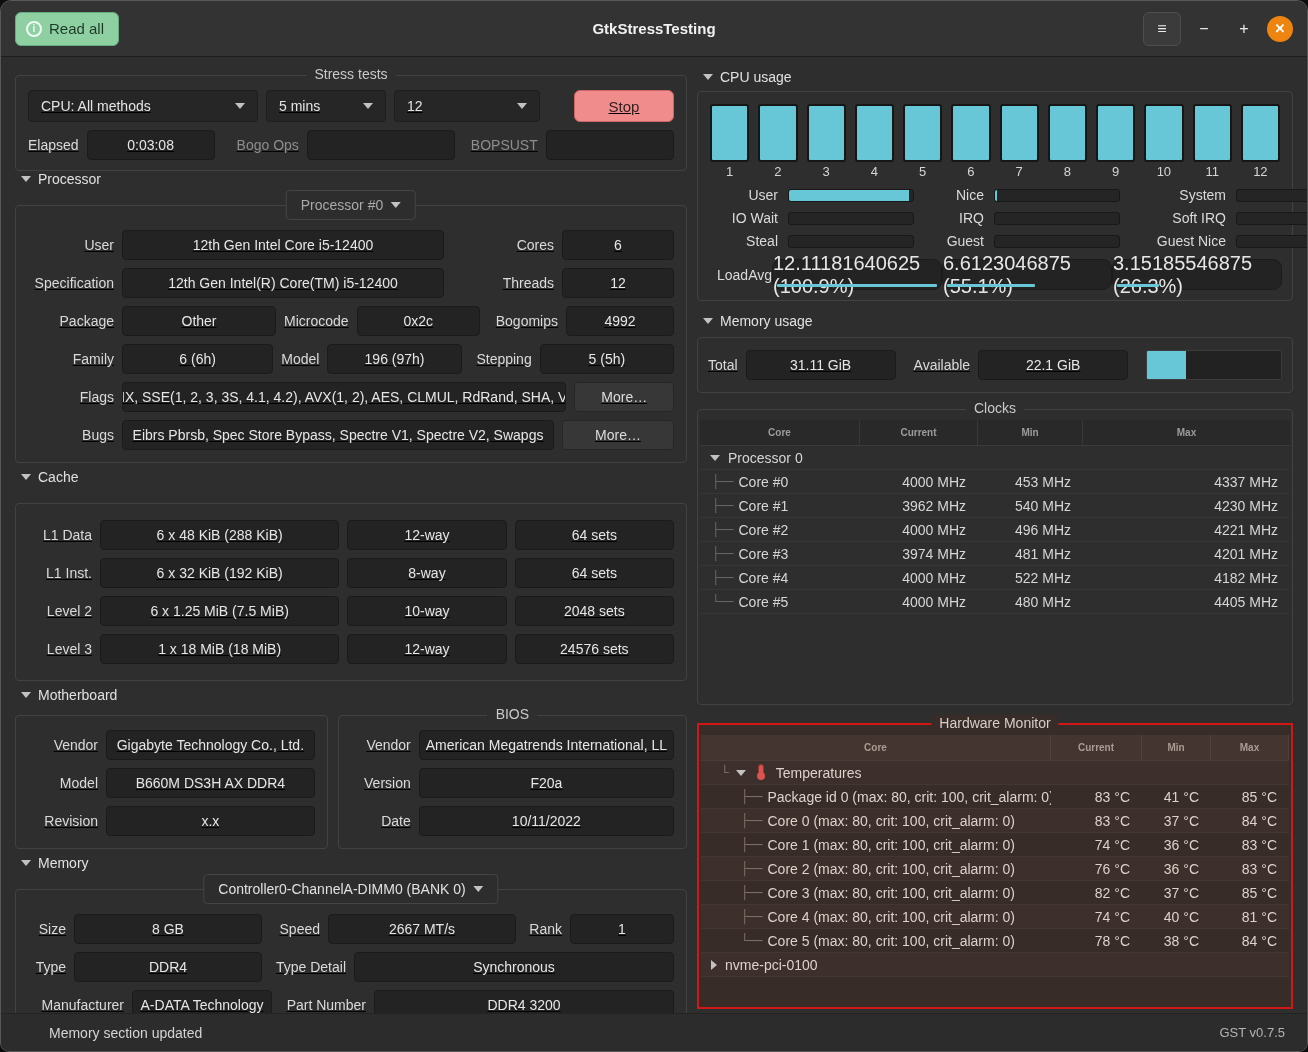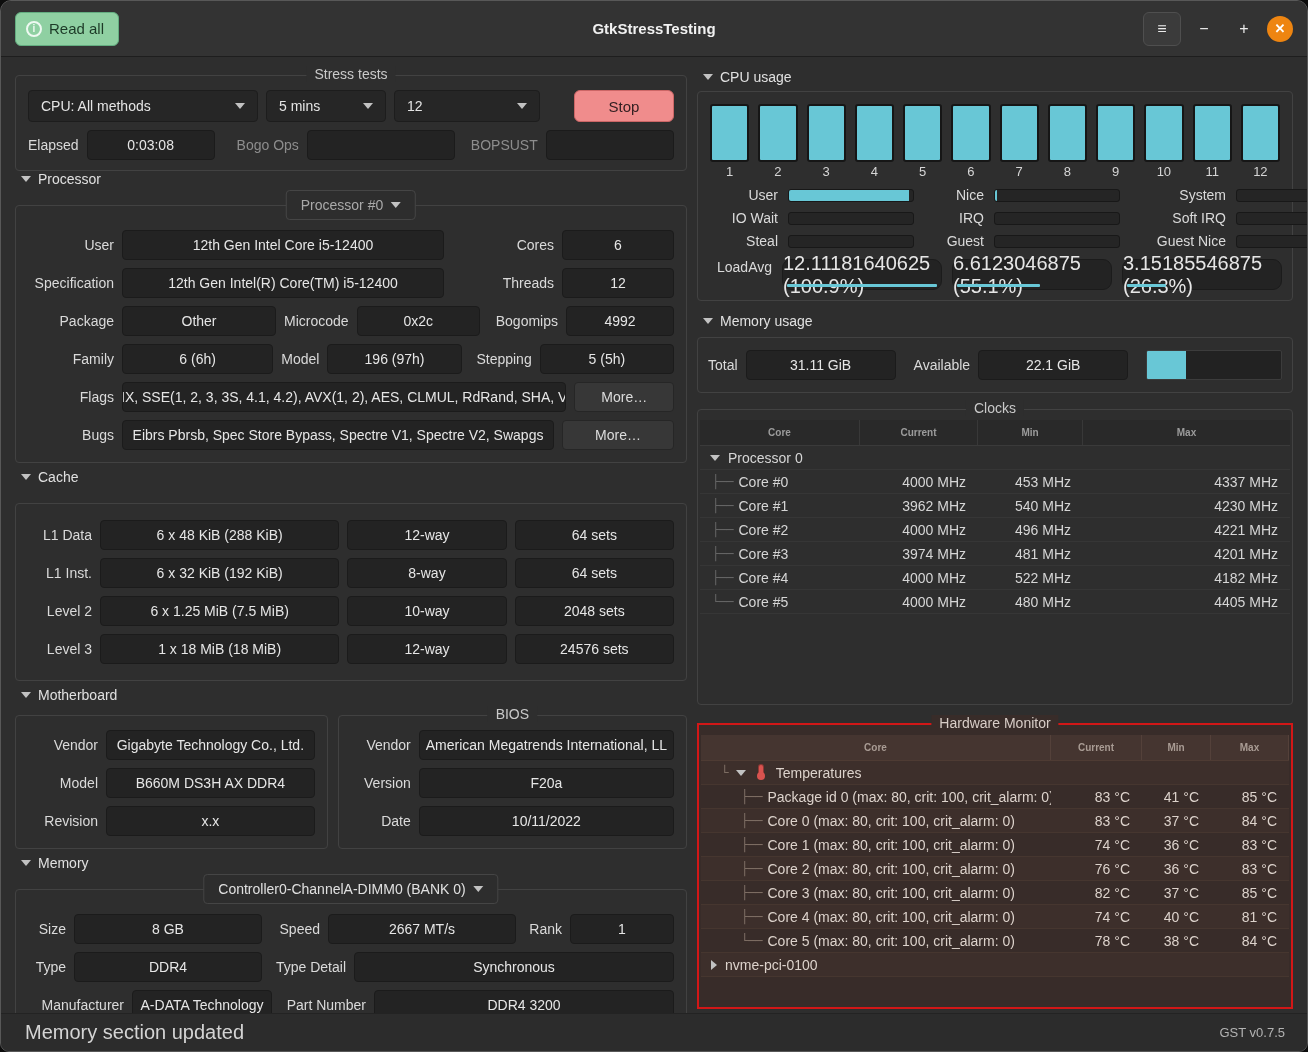--- a/index.html
+++ b/index.html
@@ -30,21 +30,21 @@
   .col-right{flex:1;display:flex;flex-direction:column;min-width:0;}
   .gframe{border:1px solid #424242;border-radius:4px;position:relative;}
   .gcaption{position:absolute;top:-10px;left:50%;transform:translateX(-50%);
     background:#2e2e2e;padding:0 8px;font-size:14px;color:#c9c9c9;white-space:nowrap;z-index:1;}
   .expander{display:flex;align-items:center;gap:7px;color:#e0e0e0;font-size:14px;
     height:28px;padding-left:6px;cursor:pointer;}
   .caret-d{width:0;height:0;border-left:5px solid transparent;border-right:5px solid transparent;
     border-top:6px solid #c2c2c2;}
   .caret-r{width:0;height:0;border-top:5px solid transparent;border-bottom:5px solid transparent;
     border-left:6px solid #c2c2c2;}
-  .row{display:flex;align-items:center;gap:8px;margin-bottom:8px;}
+  .row{display:flex;align-items:center;gap:8px;margin-bottom:8px;text-decoration:underline;}
   .lbl{color:#dadada;font-size:14px;text-align:right;white-space:nowrap;flex:0 0 auto;}
   .lbl.dim{color:#8d8d8d;}
   .field{background:#232323;border:1px solid #1b1b1b;border-radius:4px;height:30px;
     display:flex;align-items:center;justify-content:center;color:#e6e6e6;font-size:14px;
     overflow:hidden;white-space:nowrap;padding:0 6px;}
   .combo{background:#262626;border:1px solid #1d1d1d;border-radius:4px;height:32px;
     display:flex;align-items:center;color:#e4e4e4;font-size:14px;padding:0 12px;gap:8px;cursor:pointer;}
   .combo .ctxt{flex:1;text-align:left;}
   .btn{background:#373737;border:1px solid #262626;border-radius:4px;height:30px;
     display:flex;align-items:center;justify-content:center;color:#dcdcdc;font-size:14px;cursor:pointer;}
@@ -69,21 +69,21 @@
   .cpu-frame{padding:12px 10px 10px 10px;}
   .bars{display:grid;grid-template-columns:repeat(12,1fr);gap:9px;padding:0 2px;}
   .bar{height:58px;background:#232323;border:2px solid #161616;border-radius:3px;
     position:relative;overflow:hidden;}
   .bar-fill{position:absolute;bottom:0;left:0;width:100%;background:#68c7d6;}
   .bar-num{text-align:center;color:#d6d6d6;font-size:13px;margin-top:2px;}
   .stats-grid{display:grid;grid-template-columns:70px 126px 60px 126px 96px 126px;
     gap:7px 10px;align-items:center;margin-top:8px;}
   .track{height:13px;background:#252525;border:1px solid #181818;border-radius:3px;overflow:hidden;}
   .track-fill{height:100%;background:#68c7d6;}
-  .loadavg-row{display:flex;gap:10px;margin-top:10px;}
+  .loadavg-row{display:flex;align-items:center;margin-top:10px;}
   .la-box{flex:1;position:relative;background:#232323;border:1px solid #1b1b1b;border-radius:9px;
     height:31px;display:flex;align-items:center;justify-content:center;color:#e6e6e6;font-size:20px;}
   .ul-wrap{position:absolute;left:4px;right:4px;bottom:2px;height:3px;}
   .ul-fill{height:100%;background:#68c7d6;border-radius:1px;}
   .memu-frame{padding:12px 10px;margin-top:2px;}
   .mem-bar{flex:1;height:30px;background:#222;border:1px solid #3c3c3c;border-radius:2px;
     overflow:hidden;position:relative;}
   .mem-bar-fill{height:100%;background:#68c7d6;}
   
   .clocks-frame{margin-top:16px;height:296px;padding:10px 2px 2px 2px;display:flex;flex-direction:column;}
@@ -114,21 +114,21 @@
   .thermo::before{content:"";position:absolute;left:2px;top:0;width:4px;height:10px;
     background:#d9534f;border-radius:2px;box-shadow:0 0 0 1px #8c3834;}
   .thermo::after{content:"";position:absolute;left:0;bottom:0;width:8px;height:8px;
     background:#d9534f;border-radius:50%;}
   .t-mid::before{content:"├──";}
   .t-end::before{content:"└──";}
   .t-elbow::before{content:"└";}
   
   .statusbar{height:38px;flex:0 0 auto;background:#2c2c2c;border-top:1px solid #232323;
     display:flex;align-items:center;justify-content:space-between;padding:0 22px 0 24px;}
-  .status-msg{color:#d4d4d4;font-size:20px;}
+  .status-msg{color:#d4d4d4;font-size:14px;margin-left:24px;}
   .status-ver{color:#b3b3b3;font-size:13px;}
   .w60{width:60px}.w64{width:64px}.w70{width:70px}.w86{width:86px}.w96{width:96px}
   .grow{flex:1 1 auto;}
 </style>
 </head>
 <body>
 
 <div class="window">
 
   <div class="titlebar">

